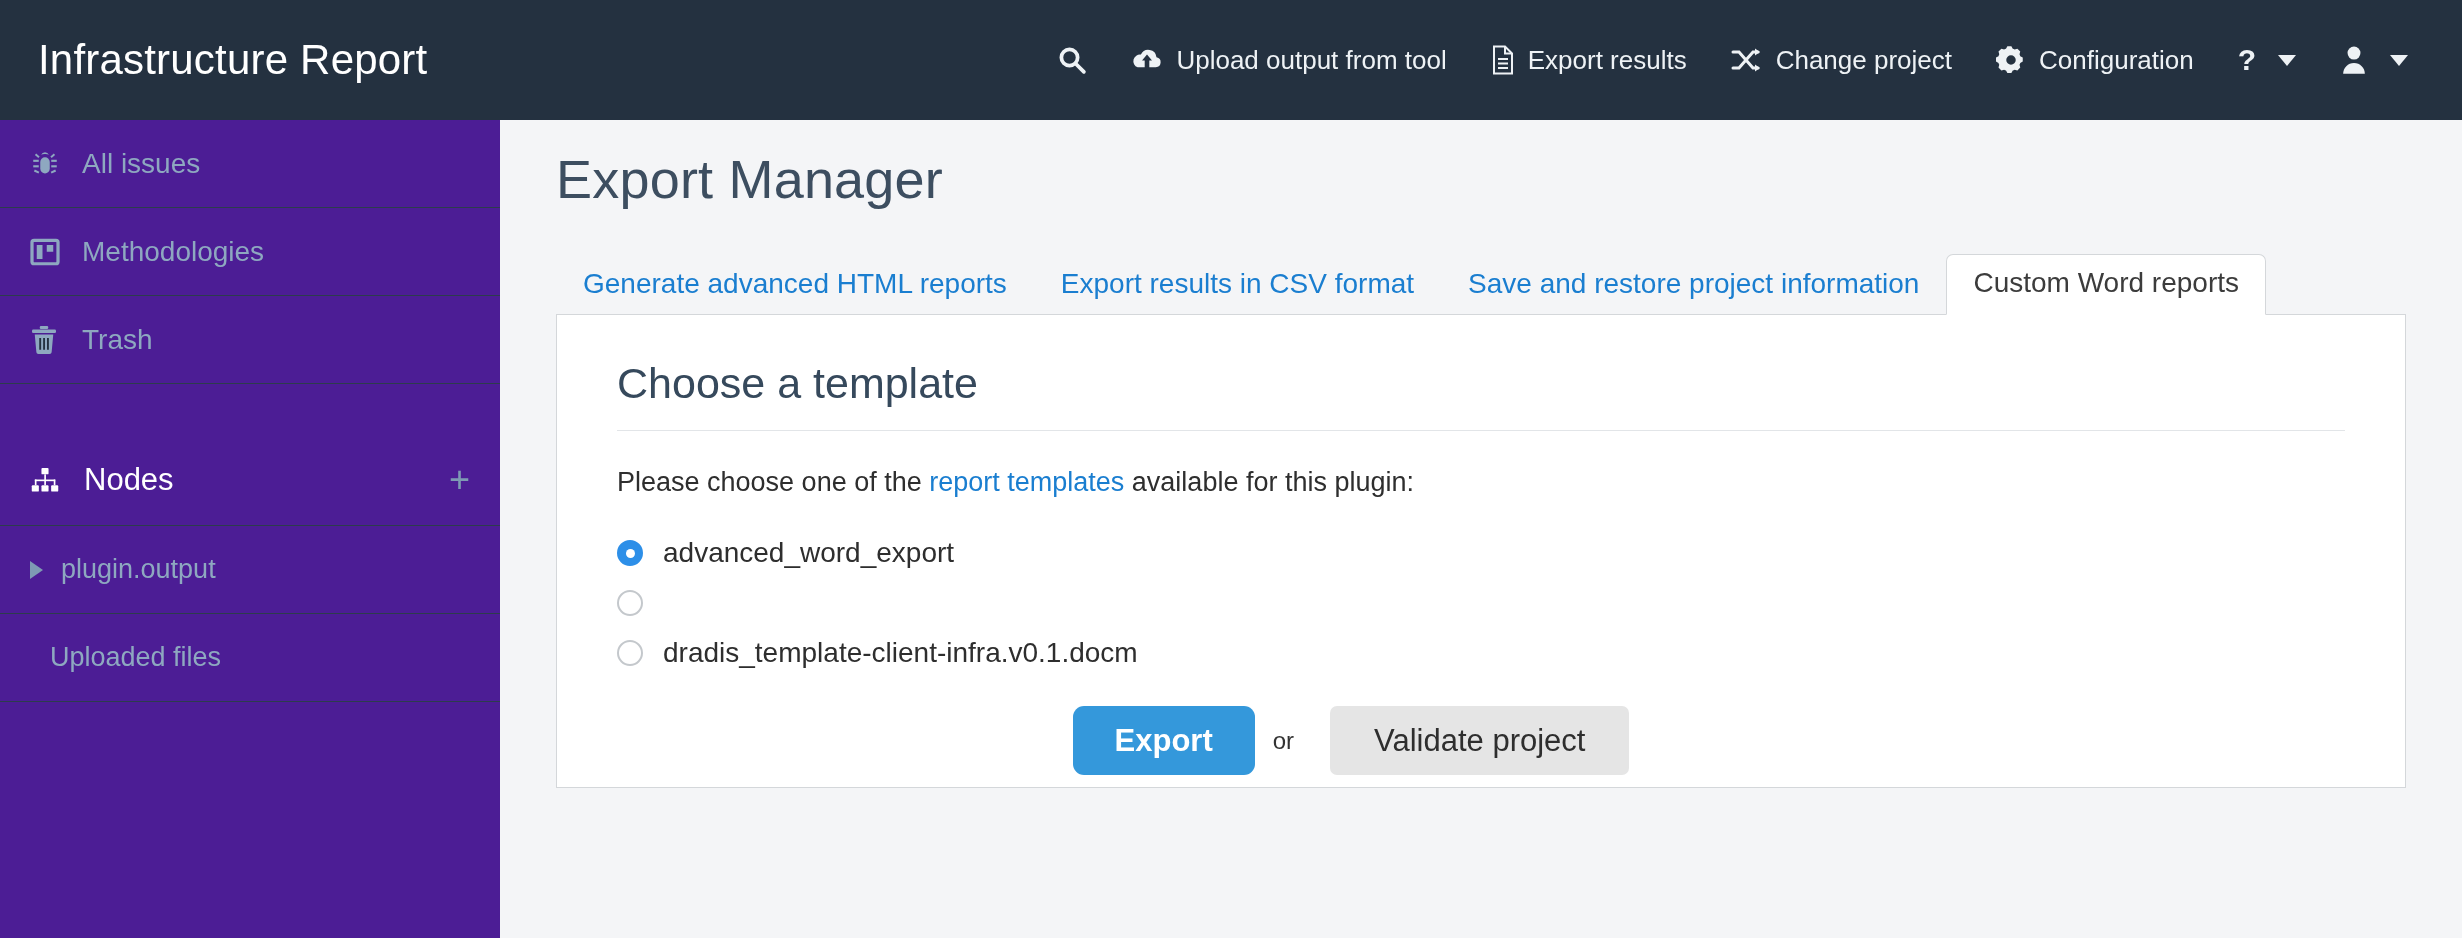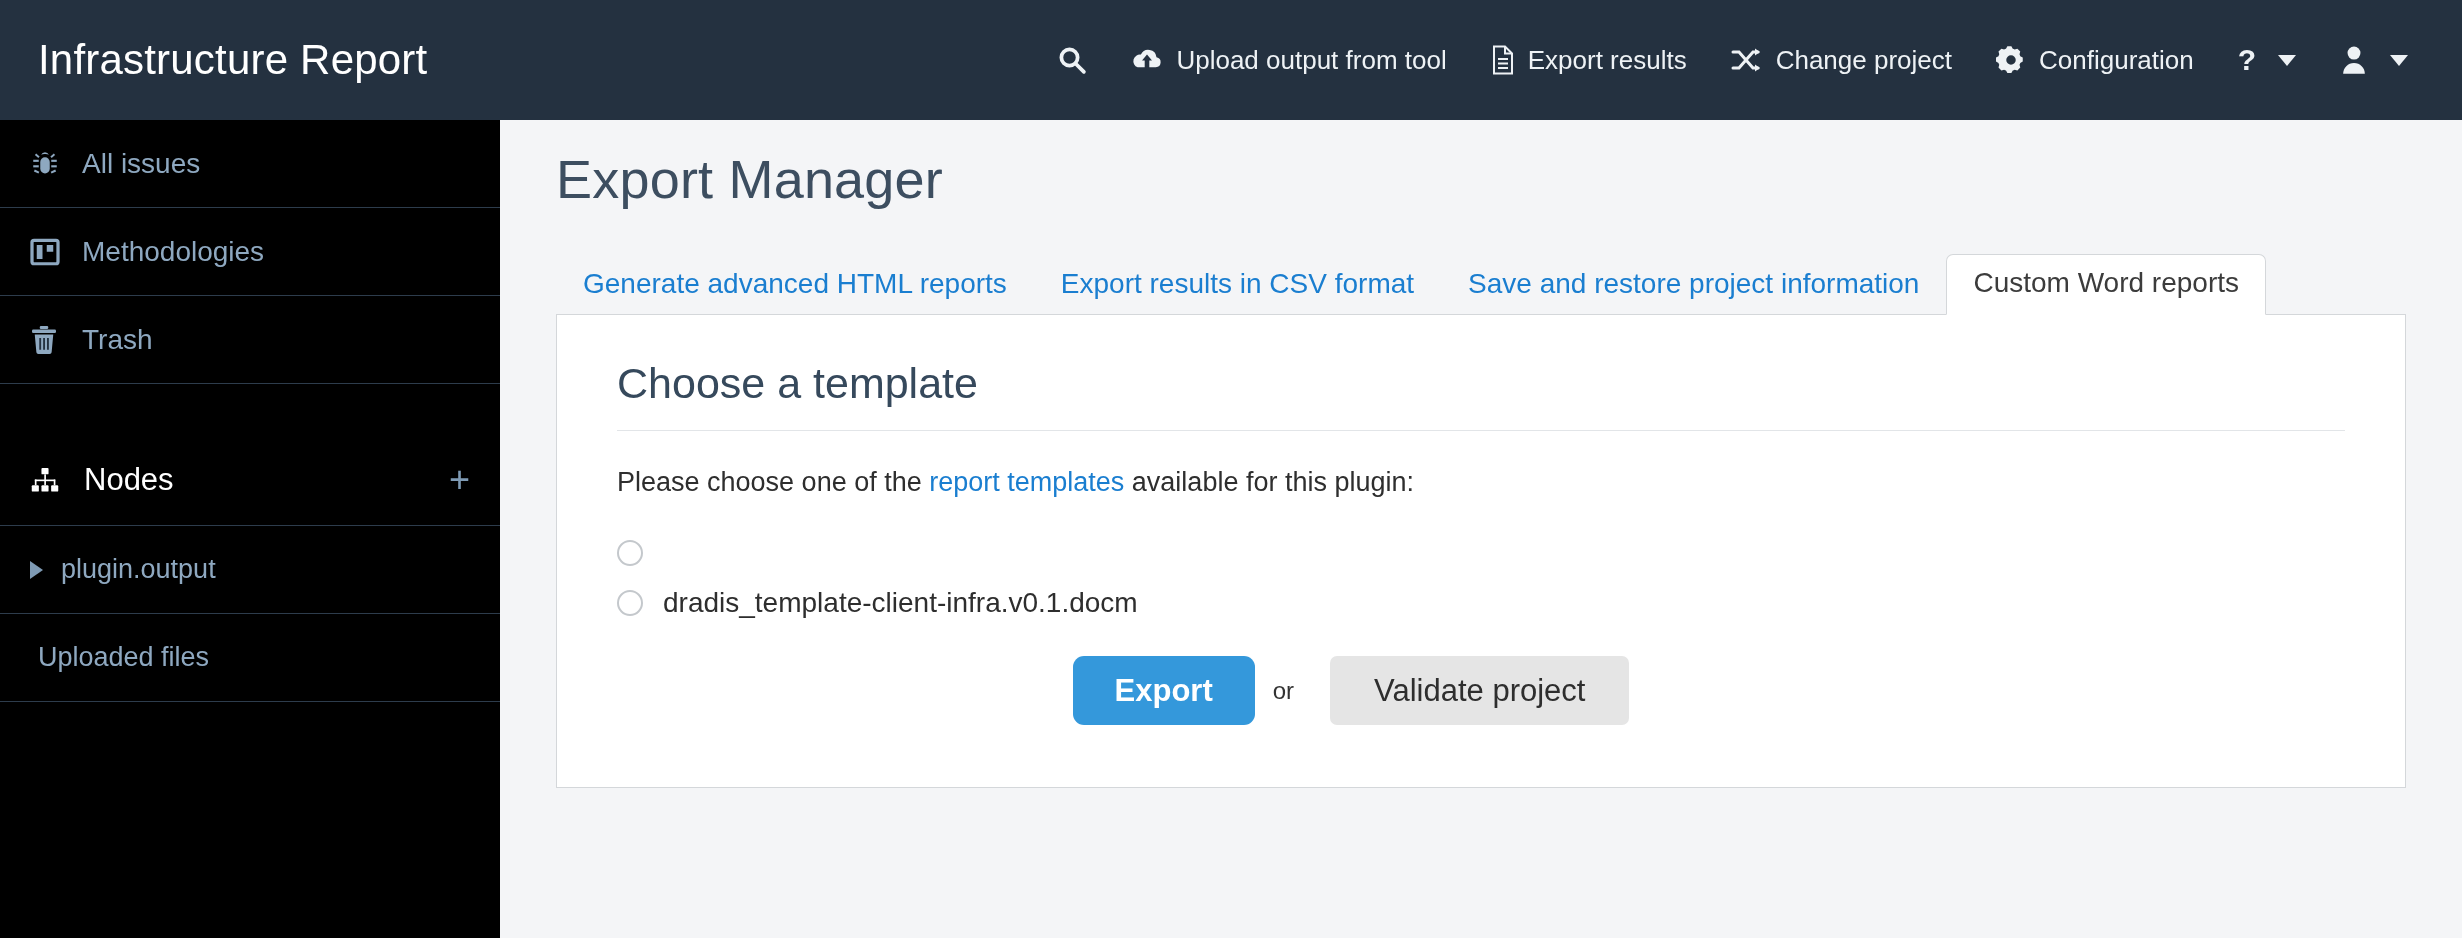--- a/index.html
+++ b/index.html
@@ -35,21 +35,21 @@
   .caret {
     width: 0; height: 0; border-left: 9px solid transparent;
     border-right: 9px solid transparent; border-top: 11px solid #eef2f5;
     margin-left: 9px;
   }
   .qmark { font-size: 30px; font-weight: bold; line-height: 1; }
 
   
   .sidebar {
     position: absolute; top: 120px; left: 0; width: 500px; height: 818px;
-    background: #000000;
+    background: #4c1d95;
   }
   .side-row {
     display: flex; align-items: center; height: 88px;
     padding-left: 30px; border-bottom: 1px solid #2d3c4c;
     color: #8ea8c0; font-size: 28px; cursor: pointer;
   }
   .side-row .ico { width: 42px; display: flex; align-items: center; }
   .side-row .txt { margin-left: 10px; }
   .side-gap { height: 50px; }
   .side-head {
@@ -67,21 +67,21 @@
     display: flex; align-items: center; height: 88px; padding-left: 30px;
     border-bottom: 1px solid #2d3c4c; color: #8ea8c0; font-size: 27px;
     cursor: pointer;
   }
   .tri {
     width: 0; height: 0; border-top: 9px solid transparent;
     border-bottom: 9px solid transparent; border-left: 13px solid #7e9ab4;
     margin-right: 18px;
   }
   .side-sub {
-    display: flex; align-items: center; height: 88px; padding-left: 38px;
+    display: flex; align-items: center; height: 88px; padding-left: 50px;
     border-bottom: 1px solid #2d3c4c; color: #8ea8c0; font-size: 27px;
     cursor: pointer;
   }
 
   
   .main {
     position: absolute; top: 120px; left: 500px;
     width: 1962px; height: 818px; background: #f4f5f7;
   }
   .page-title {
@@ -324,20 +324,24 @@
       <div class="card-inner">
         <div class="card-h2">Choose a template</div>
         <div class="hr"></div>
 
         <div class="lead">
           <span>Please choose one of the </span><a>report templates</a><span> available for this plugin:</span>
         </div>
 
         <div class="radios">
           <div class="radio-row">
+            <span class="rd on"></span>
+            <span class="rlbl">advanced_word_export</span>
+          </div>
+          <div class="radio-row">
             <span class="rd"></span>
           </div>
           <div class="radio-row">
             <span class="rd"></span>
             <span class="rlbl">dradis_template-client-infra.v0.1.docm</span>
           </div>
         </div>
 
         <div class="actions">
           <button class="btn-export">Export</button>

